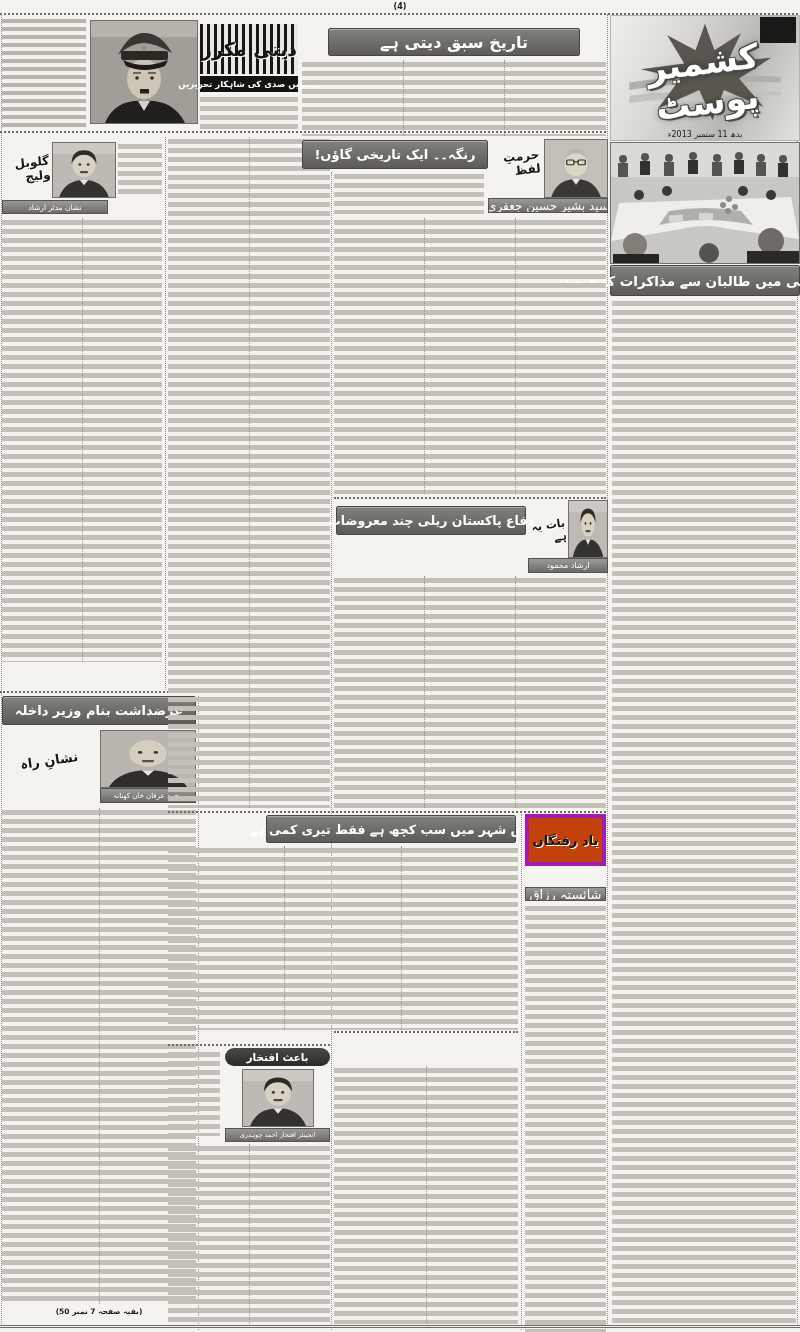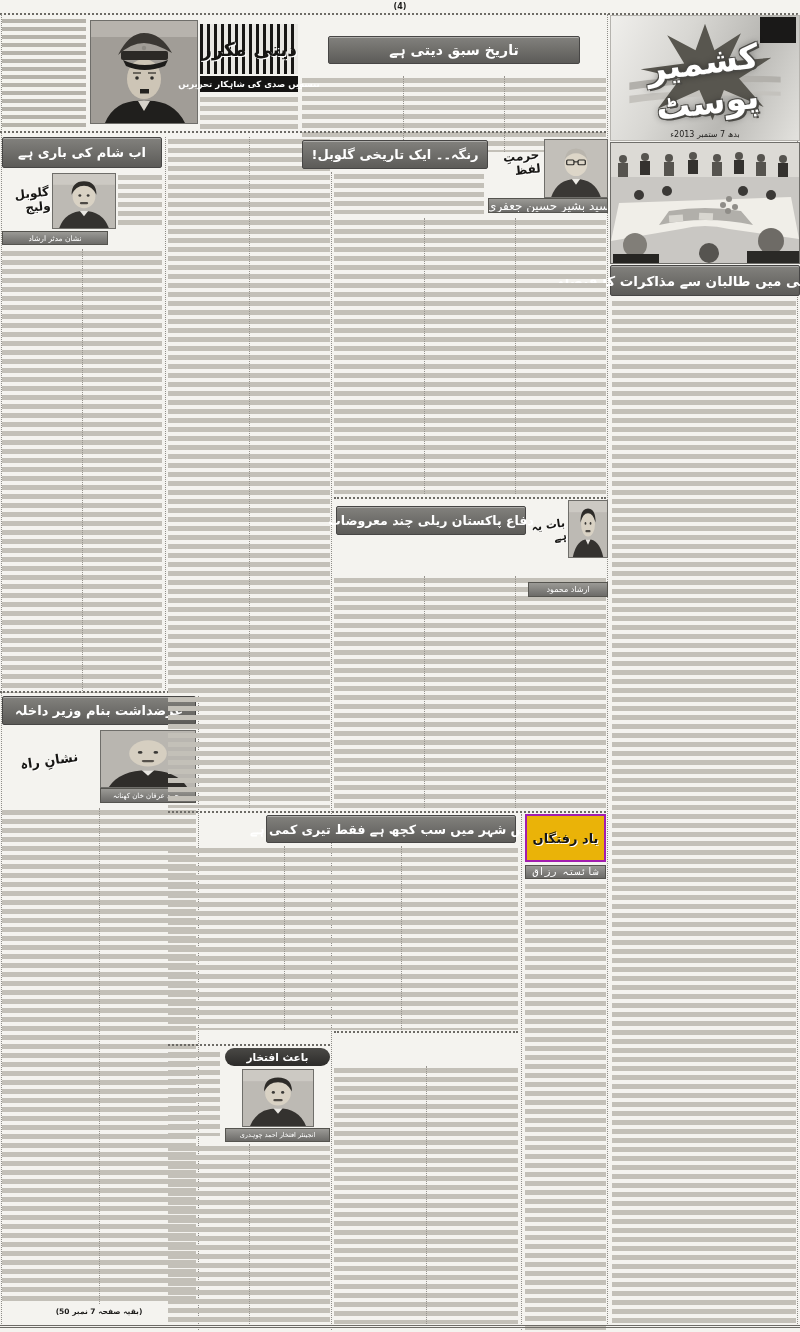--- a/index.html
+++ b/index.html
@@ -16,21 +16,21 @@
         display:flex;align-items:center;justify-content:center;border:1px solid #474645;
         border-radius:2px;box-shadow:inset 0 1px 0 rgba(255,255,255,.35);white-space:nowrap;}
   .callig{font-weight:bold;color:#161513;display:flex;align-items:center;justify-content:center;
           text-shadow:1px 1px 0 #fff;}
   .namebar{background:linear-gradient(#9b9a96,#6c6b68);color:#fff;display:flex;align-items:center;
            justify-content:center;border:1px solid #55544f;white-space:nowrap;overflow:hidden;}
   .photo{background:#b7b4ae;border:1px solid #6f6e6a;overflow:hidden;}
   .photo svg{display:block;width:100%;height:100%;}
   .vrule{border-right:1px dotted #8f8d88;width:0;}
   .hrule{border-top:2px dotted #6d6b66;height:0;}
-  .titlebox{background:#eab308;border:2px solid #a21caf;}
+  .titlebox{background:#c2410c;border:4px solid #a21caf;}
   .stripes{background:repeating-linear-gradient(90deg,#181715 0 3px,#e9e8e4 3px 7px);}
   .mast{background:linear-gradient(115deg,#f0efec 0%,#d8d7d3 35%,#b9b8b4 65%,#e3e2de 100%);overflow:hidden;border:1px solid #b5b3ae;}
   .mast-title{font-weight:bold;color:#fff;letter-spacing:-2px;
               text-shadow:2px 2px 0 #4a4945,-1px -1px 0 #4a4945,1px -1px 0 #4a4945,-1px 1px 0 #4a4945,0 0 7px rgba(0,0,0,.45);}
 </style>
 </head>
 <body>
 
 <svg width="0" height="0" style="position:absolute" aria-hidden="true">
   <defs>
@@ -77,21 +77,21 @@
   <div class="abs vrule" style="left:607px;top:14px;height:1312px;"></div>
 
   <div class="abs mast" style="left:610px;top:15px;width:188px;height:124px;">
     <div class="abs" style="right:3px;top:1px;width:36px;height:26px;background:#1a1918;"></div>
     <svg class="abs" style="left:14px;top:4px;width:160px;height:104px;" viewBox="0 0 160 110">
       <path d="M0 66 Q70 56 160 60 L160 66 Q70 64 0 74 Z" fill="#b2b0ab"></path>
       <path d="M0 80 Q70 72 160 76 L160 80 Q70 78 0 88 Z" fill="#c4c2bd"></path>
       <path d="M80 4 L90 32 L118 14 L104 44 L150 40 L116 62 L142 92 L100 74 L88 106 L74 74 L30 94 L54 62 L12 52 L58 46 L40 16 L70 32 Z" fill="#58564f"></path>
     </svg>
     <div class="abs mast-title" style="left:0;top:26px;width:100%;text-align:center;font-size:34px;transform:rotate(-7deg);">کشمیر پوسٹ</div>
-    <div class="abs" style="left:0;bottom:1px;width:100%;text-align:center;font-size:8px;color:#22211f;">بدھ 7 ستمبر 2013ء</div>
+    <div class="abs" style="left:0;bottom:1px;width:100%;text-align:center;font-size:8px;color:#22211f;">بدھ 11 ستمبر 2013ء</div>
   </div>
 
   <div class="abs photo" style="left:610px;top:142px;width:188px;height:120px;">
     <svg viewBox="0 0 188 120" preserveAspectRatio="none">
       <rect width="188" height="120" fill="#c9c7c3"></rect>
       <rect width="188" height="34" fill="#dcdad5"></rect>
       <g fill="#56544f">
         <circle cx="12" cy="16" r="4"></circle>
           <rect x="7" y="20" width="10" height="14"></rect>
         <circle cx="34" cy="14" r="4"></circle>
@@ -160,32 +160,31 @@
 
   <div class="abs" style="left:200px;top:24px;width:98px;">
     <div class="stripes" style="height:50px;position:relative;">
       <div class="abs callig" style="inset:0;font-size:19px;">دیتی مکرر</div>
     </div>
     <div style="margin-top:2px;height:16px;background:#141312;color:#fff;font-size:8.5px;font-weight:bold;display:flex;align-items:center;justify-content:center;white-space:nowrap;">بیسویں صدی کی شاہکار تحریریں</div>
     <div class="tx" style="height:36px;margin-top:3px;"></div>
   </div>
 
   <div class="abs" style="left:302px;top:24px;width:304px;">
-    <div class="hbar" style="width:250px;height:26px;margin:12px auto;font-size:14px;">تاریخ سبق دیتی ہے</div>
+    <div class="hbar" style="width:250px;height:26px;margin:4px auto;font-size:16px;">تاریخ سبق دیتی ہے</div>
     <div class="cols" style="height:76px;margin-top:4px;">
       <div class="tx"></div>
       <div class="tx"></div>
       <div class="tx"></div>
     </div>
   </div>
 
   <div class="abs hrule" style="left:0;top:131px;width:606px;"></div>
 
   <div class="abs" style="left:2px;top:137px;width:160px;">
-    <div class="hbar" style="height:29px;font-size:13px;">اب شام کی باری ہے</div>
     <div style="display:flex;margin-top:5px;height:56px;">
       <div class="tx" style="width:44px;"></div>
       <div class="photo" style="width:62px;margin:0 2px;">
         <svg viewBox="0 0 60 60" preserveAspectRatio="none">
             <use href="#bust-hair"></use>
           </svg>
       </div>
       <div class="callig" style="flex:1;font-size:12px;transform:rotate(-6deg);">گلوبل ولیج</div>
     </div>
     <div class="namebar" style="width:104px;height:12px;font-size:7.5px;margin:2px 54px 0 0;">نشان مدثر ارشاد</div>
@@ -215,21 +214,21 @@
     <div style="height:14px;display:flex;align-items:center;justify-content:center;font-size:7.5px;font-weight:bold;">(بقیہ صفحہ 7 نمبر 50)</div>
   </div>
   <div class="abs vrule" style="left:198px;top:696px;height:634px;"></div>
 
   <div class="abs cols" style="left:168px;top:137px;width:162px;height:671px;">
     <div class="tx"></div>
     <div class="tx"></div>
   </div>
   <div class="abs vrule" style="left:331px;top:172px;height:1158px;"></div>
 
-  <div class="abs hbar" style="left:302px;top:140px;width:184px;height:27px;font-size:13px;">رنگہ۔۔ ایک تاریخی گلوبل!</div>
+  <div class="abs hbar" style="left:302px;top:140px;width:184px;height:27px;font-size:13px;">رنگہ۔۔ ایک تاریخی گاؤں!</div>
   <div class="abs callig" style="left:488px;top:144px;width:52px;height:40px;font-size:12px;transform:rotate(-6deg);">حرمتِ لفظ</div>
   <div class="abs photo" style="left:544px;top:139px;width:62px;height:57px;">
     <svg viewBox="0 0 60 60" preserveAspectRatio="none">
         <use href="#bust-glasses"></use>
       </svg>
   </div>
   <div class="abs namebar" style="left:488px;top:198px;width:118px;height:13px;font-size:12px;">سید بشیر حسین جعفری</div>
   <div class="abs tx" style="left:334px;top:172px;width:150px;height:42px;"></div>
   <div class="abs cols" style="left:334px;top:218px;width:272px;height:276px;">
     <div class="tx"></div>
@@ -240,40 +239,40 @@
   <div class="abs hrule" style="left:334px;top:497px;width:272px;"></div>
   <div class="abs" style="left:334px;top:500px;width:272px;">
     <div style="position:relative;height:74px;">
       <div class="abs hbar" style="left:2px;top:6px;width:188px;height:27px;font-size:12.5px;">دفاع پاکستان ریلی چند معروضات</div>
       <div class="abs callig" style="left:194px;top:10px;width:38px;height:44px;font-size:11px;transform:rotate(-8deg);">بات یہ ہے</div>
       <div class="abs photo" style="left:234px;top:0;width:38px;height:56px;">
         <svg viewBox="0 0 60 60" preserveAspectRatio="none">
             <use href="#bust-hair"></use>
           </svg>
       </div>
-      <div class="abs namebar" style="left:194px;top:58px;width:78px;height:13px;font-size:8px;margin-top:24px;">ارشاد محمود</div>
+      <div class="abs namebar" style="left:194px;top:58px;width:78px;height:13px;font-size:8px;">ارشاد محمود</div>
     </div>
     <div class="cols" style="height:232px;margin-top:2px;">
       <div class="tx"></div>
       <div class="tx"></div>
       <div class="tx"></div>
     </div>
   </div>
 
   <div class="abs hrule" style="left:168px;top:811px;width:438px;"></div>
   <div class="abs hbar" style="left:266px;top:815px;width:248px;height:26px;font-size:12.5px;">اس شہر میں سب کچھ ہے فقط تیری کمی ہے</div>
   <div class="abs cols" style="left:168px;top:846px;width:350px;height:184px;">
     <div class="tx"></div>
     <div class="tx"></div>
     <div class="tx"></div>
   </div>
 
   <div class="abs" style="left:525px;top:814px;width:81px;">
     <div class="titlebox callig" style="height:44px;font-size:13px;">یاد رفتگاں</div>
-    <div class="namebar" style="height:12px;font-size:10px;margin-top:3px;font-family:Liberation Mono, monospace;">شائستہ رزاق</div>
+    <div class="namebar" style="height:12px;font-size:13px;margin-top:21px;">شائستہ رزاق</div>
     <div class="tx" style="height:451px;margin-top:3px;"></div>
   </div>
   <div class="abs vrule" style="left:521px;top:814px;height:516px;"></div>
 
   <div class="abs hrule" style="left:334px;top:1031px;width:184px;"></div>
   <div class="abs cols" style="left:334px;top:1066px;width:184px;height:258px;">
     <div class="tx"></div>
     <div class="tx"></div>
   </div>
 

